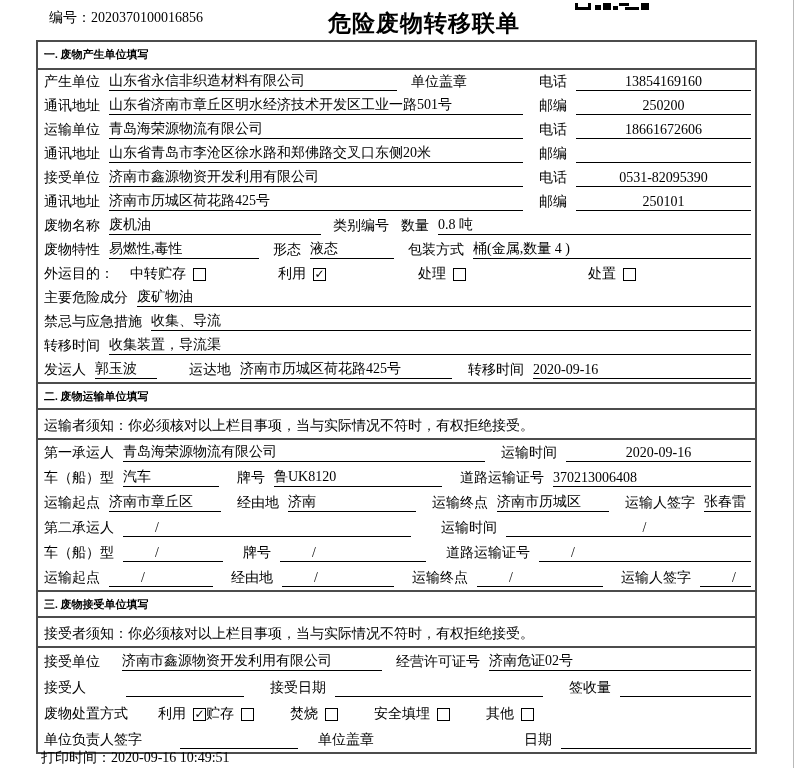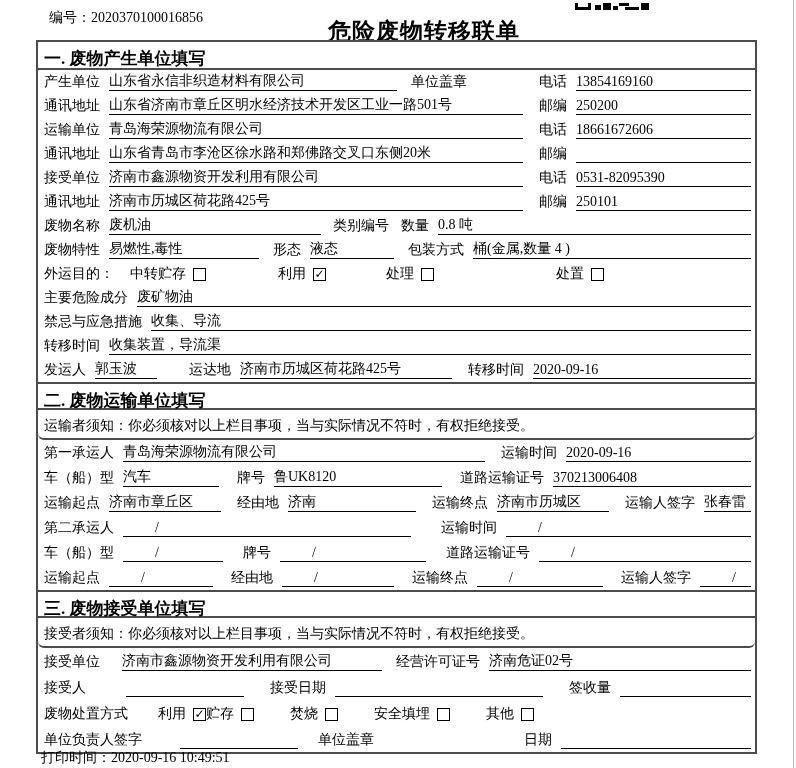--- a/index.html
+++ b/index.html
@@ -5,39 +5,39 @@
   * { box-sizing: border-box; }
   body { margin: 0; background: #fff; color: #000;
          font-family: "Liberation Serif", "DejaVu Serif", serif; }
   .page { position: relative; width: 796px; height: 768px; overflow: hidden;
           font-size: 14px; background: #fff; }
   .page-edge { position: absolute; right: 2px; top: 0; width: 1px; height: 768px;
                background: #b9b9b9; }
   
   .hdr { position: relative; height: 40px; }
   .doc-num { position: absolute; left: 49px; top: 9px; white-space: nowrap; }
-  .doc-title { position: absolute; left: 328px; top: 16px; font-size: 23px;
+  .doc-title { position: absolute; left: 328px; top: 8px; font-size: 23px;
                font-weight: bold; letter-spacing: 1px; white-space: nowrap; }
   .qr { position: absolute; left: 575px; top: 0; }
   
   .tbl { position: absolute; left: 36px; top: 40px; width: 721px;
          border: 2px solid #4c4c4c; background: #fff; }
-  .sec-hdr { font-weight: bold; font-size: 17px; height: 28px;
+  .sec-hdr { font-weight: bold; font-size: 11px; height: 28px;
              padding: 5px 6px 3px; border-bottom: 2px solid #4c4c4c; }
   .sec-hdr.mid { border-top: 2px solid #4c4c4c; height: 28px; }
   .notice { height: 30px; padding: 7px 6px 4px; border-bottom: 2px solid #4c4c4c;
-            white-space: nowrap; border-radius: 6px; }
+            white-space: nowrap; }
   .row { display: flex; align-items: flex-end; padding: 0 4px 3px 6px; }
   .r24 { height: 24px; } .r25 { height: 25px; } .r26 { height: 26px; }
   .lbl { white-space: nowrap; flex: none; }
   .val { border-bottom: 1px solid #000; white-space: nowrap; overflow: visible;
          margin-left: 9px; min-height: 17px; flex: none; }
   .f1 { flex: 1 1 auto; min-width: 0; }
   .left { flex: 1 1 auto; display: flex; align-items: flex-end; min-width: 0; }
-  .right { flex: none; width: 212px; display: flex; align-items: flex-end; }
+  .right { flex: none; width: 212px; display: flex; align-items: flex-end; text-align: center; }
   .grp { display: inline-flex; align-items: center; white-space: nowrap; }
   .cb { width: 13px; height: 13px; border: 1px solid #000; margin-left: 7px;
         display: inline-flex; align-items: center; justify-content: center;
         font-size: 12px; line-height: 1; font-family: "DejaVu Sans", sans-serif; }
   .ind { text-indent: 32px; }
   
   .ftr { position: absolute; left: 41px; top: 749px; white-space: nowrap; }
 </style>
 </head>
 <body>
@@ -157,21 +157,21 @@
     <div class="row r24">
       <span class="lbl">外运目的：</span>
       <span class="grp" style="margin-left:16px">
         <span class="lbl">中转贮存</span>
         <span class="cb"></span>
       </span>
       <span class="grp" style="margin-left:72px">
         <span class="lbl">利用</span>
         <span class="cb">✓</span>
       </span>
-      <span class="grp" style="margin-left:60px">
+      <span class="grp" style="margin-left:92px">
         <span class="lbl">处理</span>
         <span class="cb"></span>
       </span>
       <span class="grp" style="margin-left:122px">
         <span class="lbl">处置</span>
         <span class="cb"></span>
       </span>
     </div>
 
     <div class="row r24">

